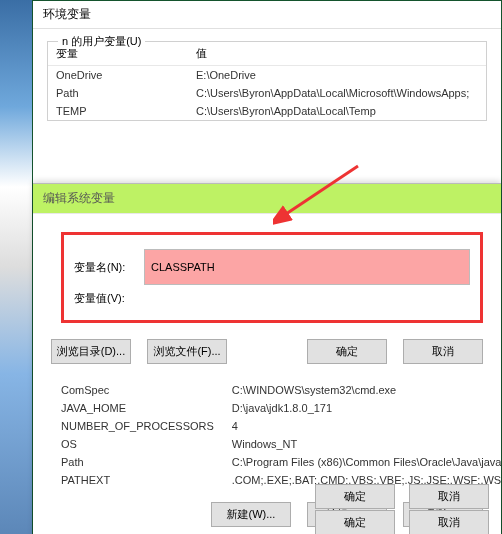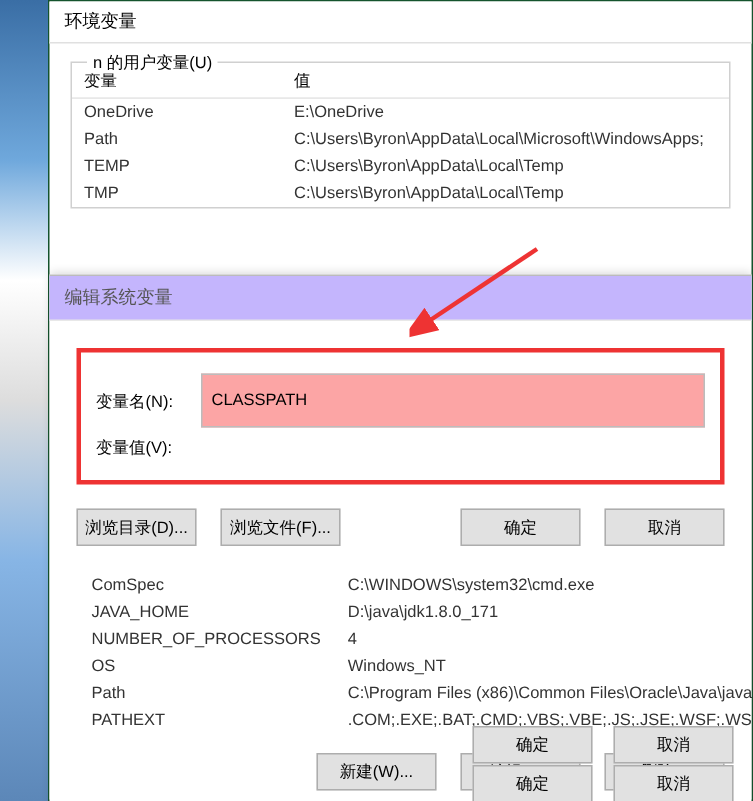--- a/index.html
+++ b/index.html
@@ -8,22 +8,22 @@
 .main { position: absolute; left: 32px; top: 0; right: 0; bottom: 0; background: #fff; border: 1px solid #14532d; }
 .titlebar { background: #fff; color: #000; padding: 5px 10px; font-size: 12px; border-bottom: 1px solid #e0e0e0; }
 .section { padding: 8px 14px; }
 .groupbox { border: 1px solid #d0d0d0; margin: 4px 0 10px 0; position: relative; }
 .group-label { position: absolute; top: -8px; left: 10px; background: #fff; padding: 0 4px; font-size: 11px; }
 .table { width: 100%; border-collapse: collapse; }
 .table th { text-align: left; font-weight: normal; padding: 4px 8px; border-bottom: 1px solid #e8e8e8; background: #fff; font-size: 11px; }
 .table td { padding: 3px 8px; font-size: 11px; color: #333; }
 .col1 { width: 140px; }
 .dlg2 { position: absolute; left: 0; top: 182px; right: 0; background: #fff; border-top: 1px solid #bbb; box-shadow: 0 -2px 6px rgba(0,0,0,0.15); }
-.titlebar2 { background: #c4b5fd; color: #555; padding: 6px 10px; font-size: 12px; border-bottom: 1px solid #e8e8e8; }
-.form-area { padding: 18px 18px 10px 18px; }
+.titlebar2 { background: #bef264; color: #555; padding: 6px 10px; font-size: 12px; border-bottom: 1px solid #e8e8e8; }
+.form-area { padding: 18px 18px 10px 28px; }
 .highlight { border: 3px solid #e33; padding: 8px 10px; }
 .form-row { display: flex; align-items: center; margin: 6px 0; }
 .form-label { width: 70px; font-size: 11px; }
 .form-input { flex: 1; border: 1px solid #bcbcbc; padding: 4px 6px; font-size: 11px; font-family: inherit; height: 36px; background: #fca5a5; }
 .btn-row { display: flex; gap: 16px; padding: 6px 18px 12px 18px; align-items: center; }
 .btn-row.right { justify-content: flex-end; }
 .btn { border: 1px solid #adadad; background: #e1e1e1; padding: 4px 0; font-size: 11px; font-family: inherit; cursor: pointer; min-width: 80px; text-align: center; }
 .table2 { width: 100%; padding: 4px 18px 6px 18px; }
 .table2 td { padding: 2px 8px; font-size: 11px; color: #333; }
 .arrow { position: absolute; left: 240px; top: 160px; z-index: 5; pointer-events: none; }
@@ -53,24 +53,20 @@
           <tr>
               <td>OneDrive</td>
               <td>E:\OneDrive</td>
             </tr>
           <tr>
               <td>Path</td>
               <td>C:\Users\Byron\AppData\Local\Microsoft\WindowsApps;</td>
             </tr>
           <tr>
               <td>TEMP</td>
-              <td>C:\Users\Byron\AppData\Local\Temp</td>
-            </tr>
-          <tr>
-              <td>TMP</td>
               <td>C:\Users\Byron\AppData\Local\Temp</td>
             </tr>
         </tbody>
       </table>
     </div>
   </div>
 
   <svg class="arrow" width="100" height="70">
     <defs>
         <marker id="ah" markerWidth="10" markerHeight="10" refX="2" refY="3" orient="auto">

